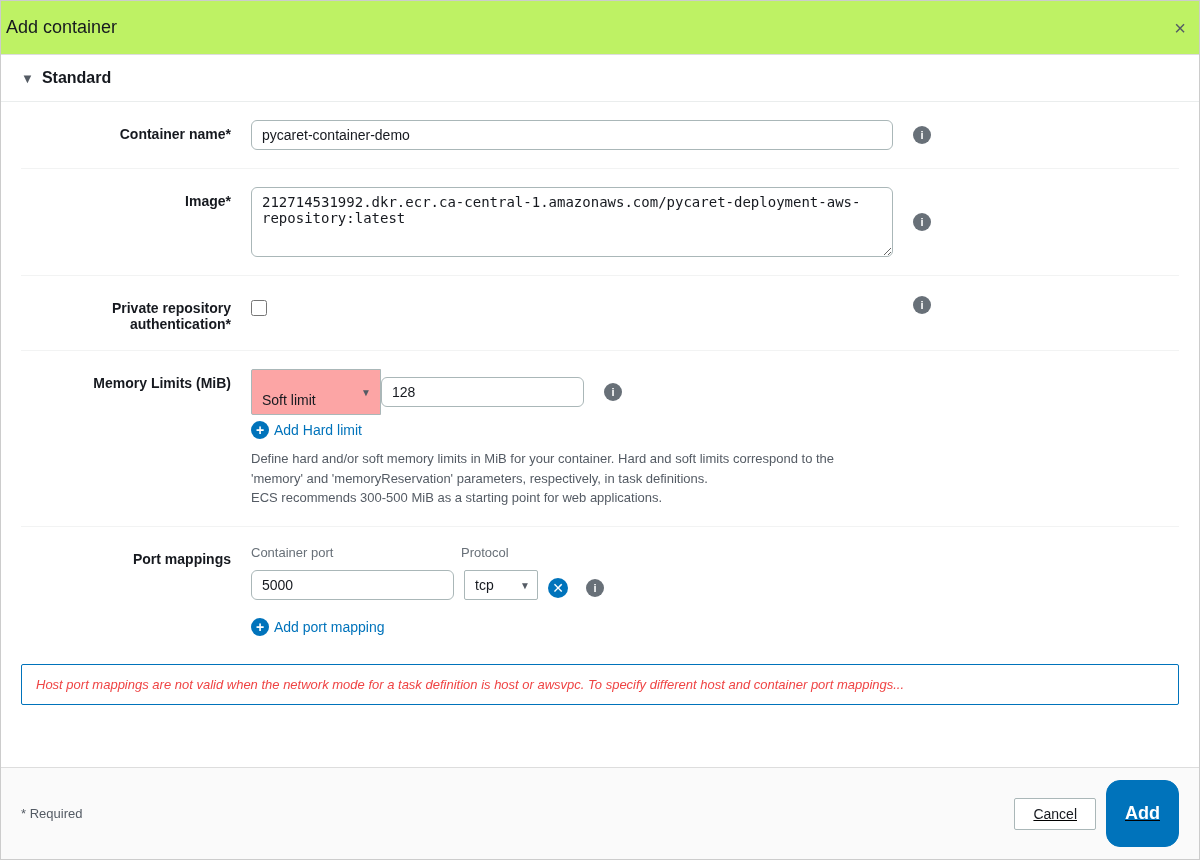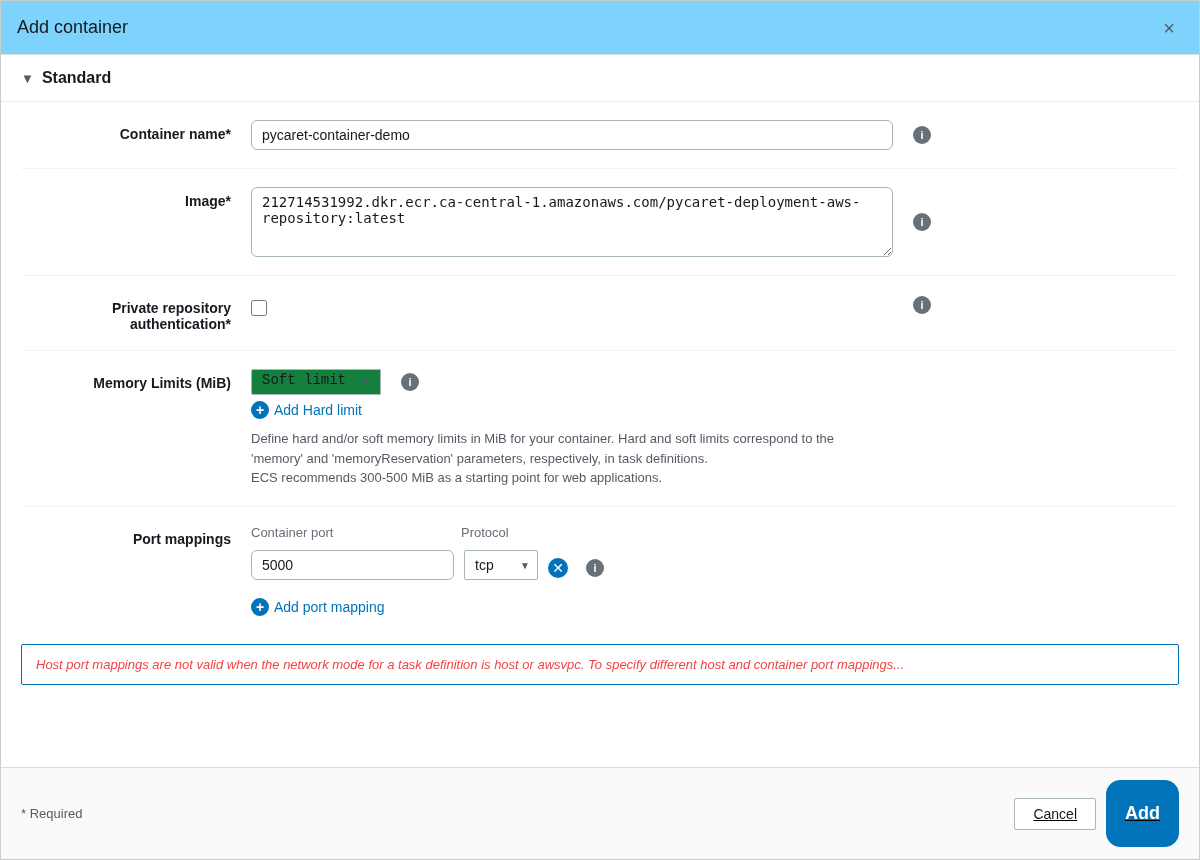--- a/index.html
+++ b/index.html
@@ -23,23 +23,23 @@
     .modal {
       background: #fff;
       border: 1px solid #ccc;
       display: flex;
       flex-direction: column;
       flex: 1;
       position: relative;
       overflow: hidden;
     }
     .modal-header {
-      background: #7dd3fc;
+      background: #bef264;
       border-bottom: 1px solid #ddd;
-      padding: 12px 16px;
+      padding: 12px 5px;
       display: flex;
       align-items: center;
       justify-content: space-between;
       min-height: 54px;
     }
     .modal-title {
       font-size: 18px;
       font-weight: 500;
       color: #16191f;
     }
@@ -164,30 +164,29 @@
       gap: 0;
     }
 
     .select-wrapper {
       position: relative;
       display: inline-block;
     }
     .select-wrapper select {
       appearance: none;
       -webkit-appearance: none;
-      padding: 2px 32px 6px 10px;
+      padding: 22px 32px 6px 10px;
       border: 1px solid #aab7b8;
       border-radius: 2px;
       font-size: 14px;
       color: #16191f;
-      background: #15803d;
+      background: #fca5a5;
       cursor: pointer;
       outline: none;
       min-width: 130px;
-      font-family: Liberation Mono, monospace;
     }
     .select-arrow {
       position: absolute;
       right: 10px;
       top: 50%;
       transform: translateY(-50%);
       pointer-events: none;
       font-size: 10px;
       color: #545b64;
     }
@@ -413,20 +412,21 @@
           <div class="form-field">
             <div class="form-field-row">
               <div class="memory-row">
                 <div class="select-wrapper">
                   <select>
                     <option selected="">Soft limit</option>
                     <option>Hard limit</option>
                   </select>
                   <span class="select-arrow">▼</span>
                 </div>
+                <input type="text" class="memory-value-input" value="128" style="">
               </div>
               <div class="info-icon" style="margin-left: 10px;">i</div>
             </div>
             <div>
               <a class="add-link">
                 <span class="add-link-icon">+</span>
                 <span>Add Hard limit</span>
               </a>
             </div>
             <div class="helper-text">

